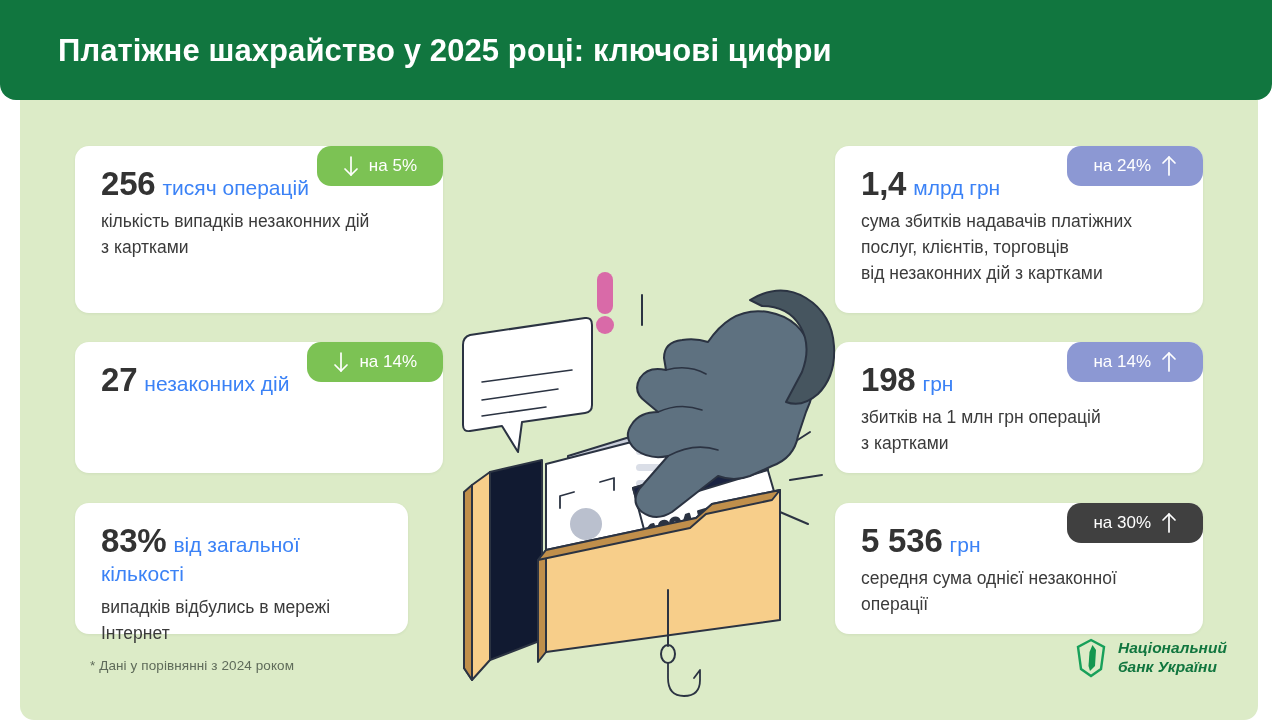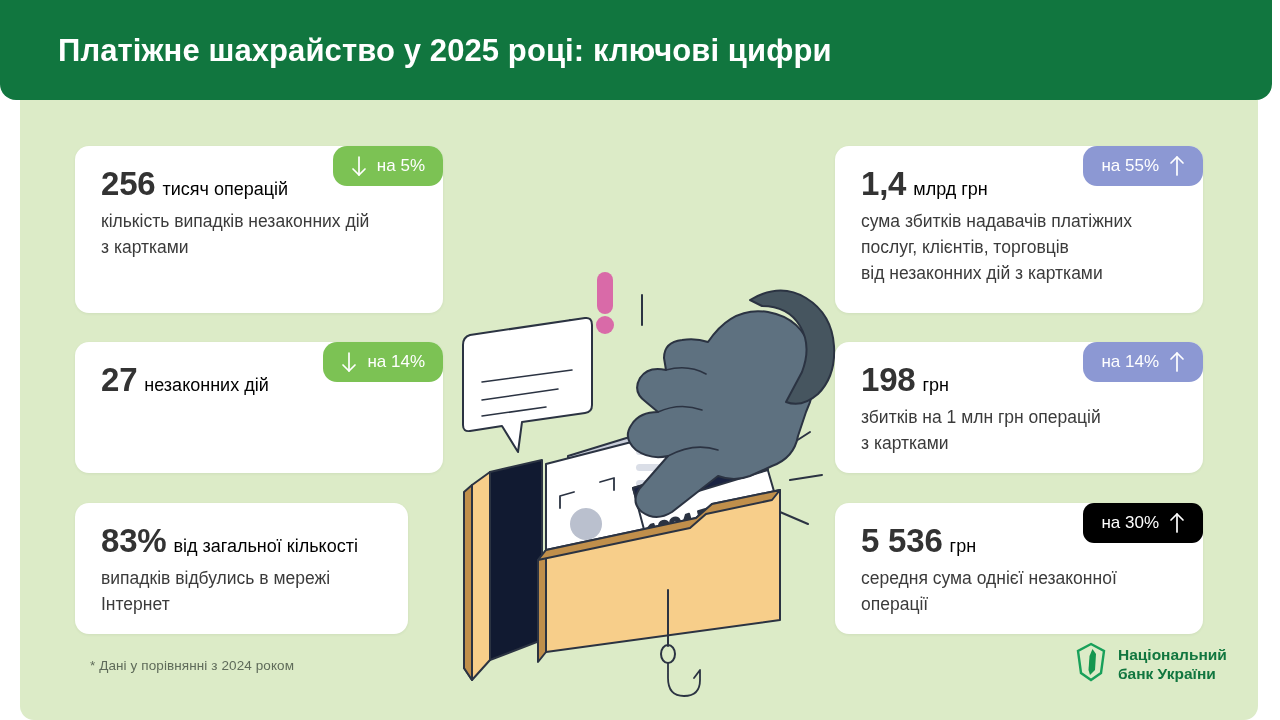--- a/index.html
+++ b/index.html
@@ -40,31 +40,31 @@
     box-shadow:0 1px 3px rgba(40,70,30,.07);
   }
   .card-body{padding:24px 26px 20px 26px;}
   .stat-line{
     color:#3b3b3b;font-size:17.5px;line-height:27px;
   }
   .stat-num{
     font-size:33px;font-weight:bold;color:#333333;letter-spacing:-.2px;
     vertical-align:baseline;margin-right:7px;
   }
-  .stat-unit{font-size:18px;color:#000000;}
+  .stat-unit{font-size:21px;color:#3b82f6;}
   .stat-desc{
     margin-top:5px;color:#3b3b3b;font-size:17.5px;line-height:26px;
     white-space:pre-line;
   }
 
   
   .badge{
     position:absolute;top:0;right:0;height:40px;border-radius:14px;
     display:flex;align-items:center;gap:10px;
-    padding:0 18px;box-sizing:border-box;
+    padding:0 26px;box-sizing:border-box;
     color:#ffffff;font-size:17px;
   }
   .badge.down{background:#7CC254;}
   .badge.up{background:#8C98D3;}
   .badge svg{display:block;}
   .badge .badge-text{white-space:nowrap;}
 
   
   #card-1{left:55px;top:46px;width:368px;height:167px;}
   #card-2{left:55px;top:242px;width:368px;height:131px;}
@@ -76,21 +76,21 @@
 
   
   .footnote{
     position:absolute;left:70px;top:558px;
     color:#5f6b5a;font-size:13.5px;letter-spacing:.1px;
   }
 
   
   .logo{
     position:absolute;left:1055px;top:538px;width:165px;height:52px;
-    display:flex;align-items:center;gap:11px;
+    display:flex;gap:11px;font-style:italic;
   }
   .logo-text{
     color:#11763F;font-size:15.5px;font-weight:bold;line-height:19px;
     white-space:pre-line;
   }
 
   
   .illustration{position:absolute;left:430px;top:20px;width:390px;height:600px;}
 </style>
 </head>
@@ -218,21 +218,21 @@
         </div>
         <div class="card" id="card-3">
           <div class="card-body">
             <div class="stat-line"><span class="stat-num">83%</span><span class="stat-unit">від загальної кількості</span></div>
             <div class="stat-desc">випадків відбулись в мережі
 Інтернет</div>
           </div>
         </div>
         <div class="card" id="card-4">
           <div class="badge up" style="background: rgb(140, 152, 211);">
-            <span class="badge-text">на 55%</span>
+            <span class="badge-text">на 24%</span>
             <svg width="16" height="24" viewBox="0 0 16 24">
               <g stroke="#ffffff" stroke-width="1.7" fill="none" stroke-linecap="round" stroke-linejoin="round">
                 <line x1="8" x2="8" y1="3" y2="21"></line>
                 <polyline points="2,9 8,3 14,9"></polyline>
               </g>
             </svg>
           </div>
           <div class="card-body">
             <div class="stat-line"><span class="stat-num">1,4</span><span class="stat-unit">млрд грн</span></div>
             <div class="stat-desc">сума збитків надавачів платіжних
@@ -250,21 +250,21 @@
               </g>
             </svg>
           </div>
           <div class="card-body">
             <div class="stat-line"><span class="stat-num">198</span><span class="stat-unit">грн</span></div>
             <div class="stat-desc">збитків на 1 млн грн операцій
 з картками</div>
           </div>
         </div>
         <div class="card" id="card-6">
-          <div class="badge up" style="background: #000000; border-radius: 11px;">
+          <div class="badge up" style="background: #404040;">
             <span class="badge-text">на 30%</span>
             <svg width="16" height="24" viewBox="0 0 16 24">
               <g stroke="#ffffff" stroke-width="1.7" fill="none" stroke-linecap="round" stroke-linejoin="round">
                 <line x1="8" x2="8" y1="3" y2="21"></line>
                 <polyline points="2,9 8,3 14,9"></polyline>
               </g>
             </svg>
           </div>
           <div class="card-body">
             <div class="stat-line"><span class="stat-num">5 536</span><span class="stat-unit">грн</span></div>

